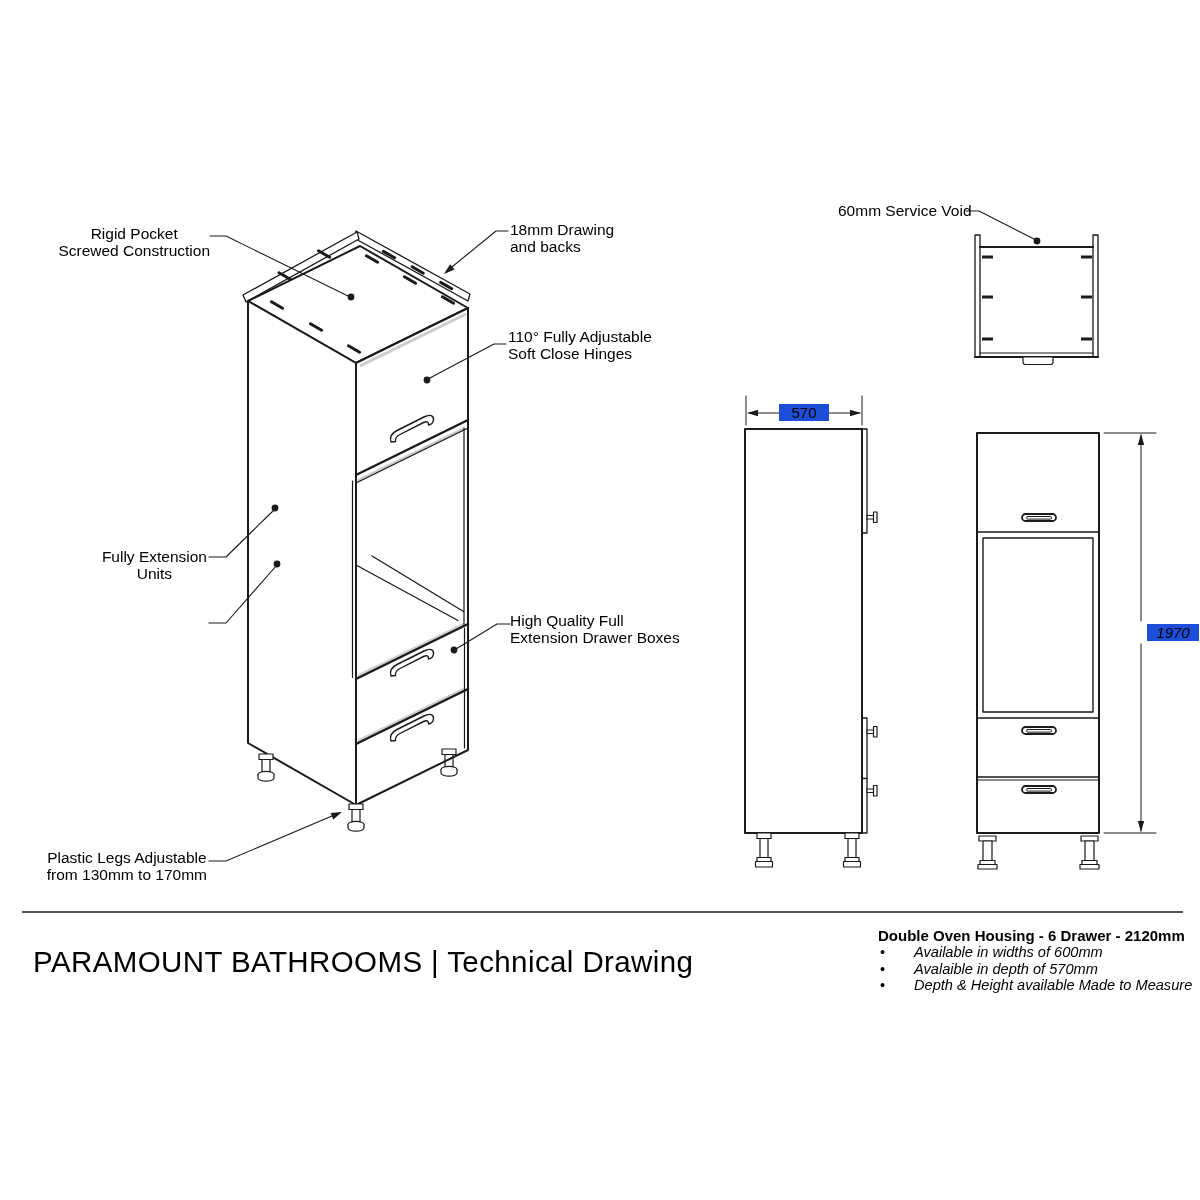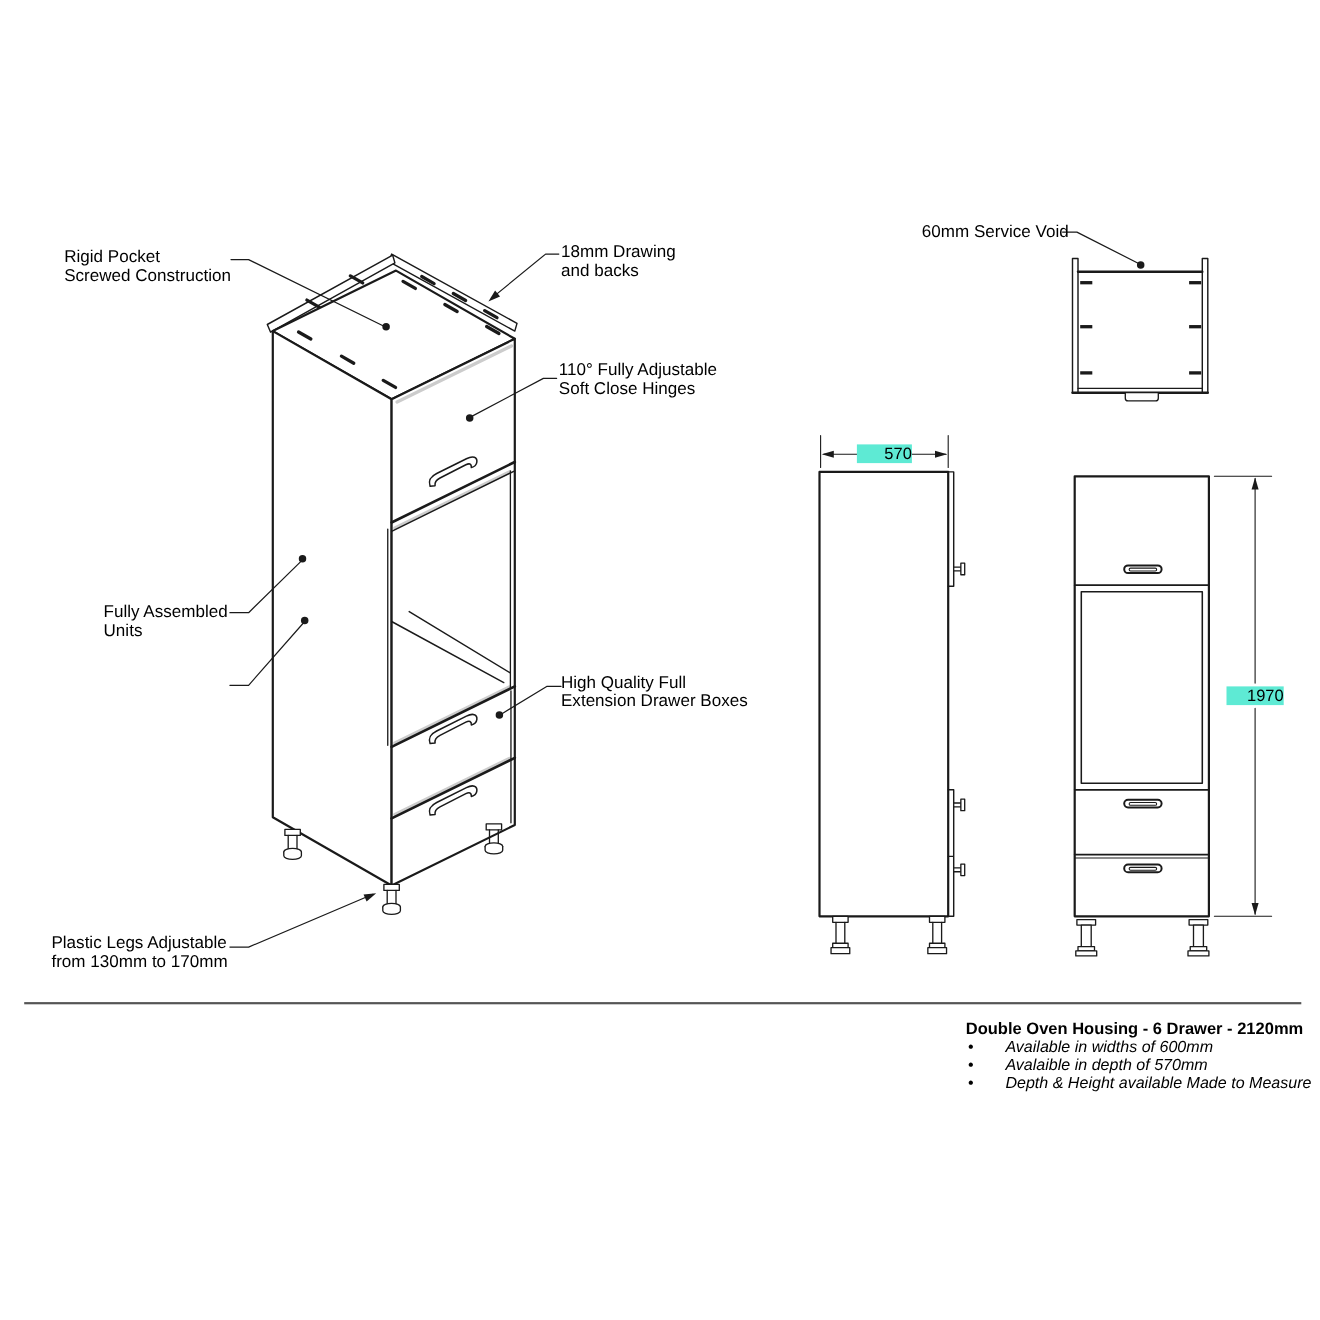--- a/index.html
+++ b/index.html
@@ -1,21 +1,21 @@
 <!DOCTYPE html>
 <html><head>
 <meta charset="utf-8">
 <style>
   html,body{margin:0;padding:0;background:#fff;}
   #canvas{position:relative;width:1200px;height:1200px;background:#fff;overflow:hidden;
           font-family:"Liberation Sans",sans-serif;color:#000;}
   #lineart{position:absolute;left:0;top:0;}
   .ann{position:absolute;font-size:15.5px;line-height:16.8px;white-space:pre-line;}
-  .ar{text-align:left;}
-  .dim-label{position:absolute;font-size:15px;text-align:right;background:#5eead4;}
+  .ar{text-align:center;}
+  .dim-label{position:absolute;font-size:15px;text-align:center;background:#1d4ed8;}
   #separator{position:absolute;left:22px;top:911px;width:1161px;height:2px;background:#555;}
   #footer-title{position:absolute;left:33px;top:945px;font-size:29.5px;letter-spacing:.4px;white-space:nowrap;}
   #product{position:absolute;left:878px;top:927px;width:322px;}
   #product .prod-name{font-size:15px;font-weight:bold;line-height:17px;white-space:nowrap;}
   #product .prod-row{display:flex;font-size:14.6px;font-style:italic;line-height:16.6px;white-space:nowrap;}
   #product .prod-row:first-of-type{margin-top:2px;}
   #product .bullet{flex:0 0 34px;padding-left:2px;font-style:normal;}
 </style>
 </head>
 <body>
@@ -215,36 +215,37 @@
 
   <div class="ann ar" style="top:226px;right:990px;">Rigid Pocket
 Screwed Construction</div>
 
   <div class="ann" style="top:222px;left:510px;">18mm Drawing
 and backs</div>
 
   <div class="ann" style="top:329px;left:508px;">110° Fully Adjustable
 Soft Close Hinges</div>
 
-  <div class="ann ar" style="top:549px;right:993px;">Fully Assembled
+  <div class="ann ar" style="top:549px;right:993px;">Fully Extension
 Units</div>
 
 
   <div class="ann" style="top:613px;left:510px;">High Quality Full
 Extension Drawer Boxes</div>
 
   <div class="ann ar" style="top:850px;right:993px;">Plastic Legs Adjustable
 from 130mm to 170mm</div>
 
   <div class="ann" style="top:203px;left:838px;">60mm Service Void</div>
 
   <div class="dim-label" style="left:779px;top:404px;width:50px;">570</div>
-  <div class="dim-label" style="left:1115px;top:624px;width:52px;">1970</div>
+  <div class="dim-label" style="left:1147px;top:624px;width:52px;font-style:italic;">1970</div>
 
   <div id="separator"></div>
+  <div id="footer-title">PARAMOUNT BATHROOMS | Technical Drawing</div>
 
   <div id="product">
     <div class="prod-name">Double Oven Housing - 6 Drawer - 2120mm</div>
     <div class="prod-row">
       <span class="bullet">•</span>
       <span>Available in widths of 600mm</span>
     </div>
     <div class="prod-row">
       <span class="bullet">•</span>
       <span>Avalaible in depth of 570mm</span>

